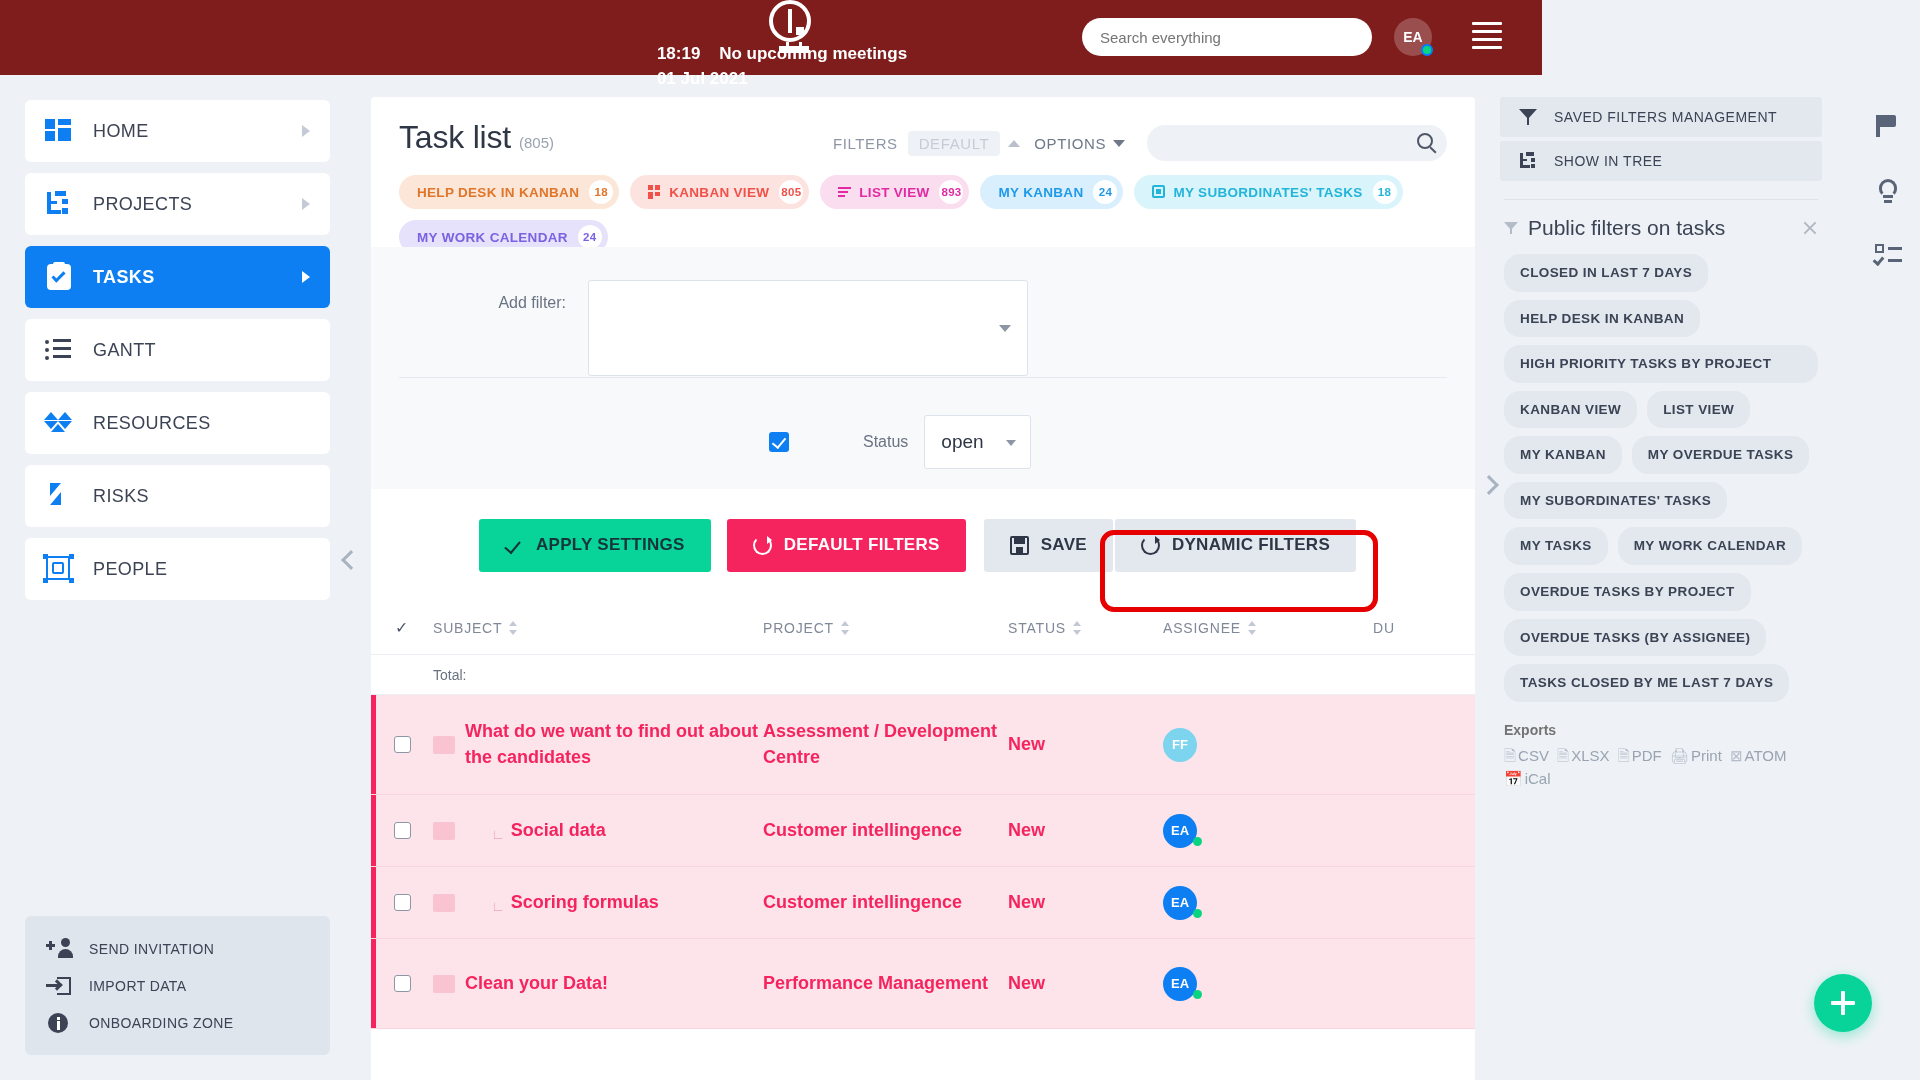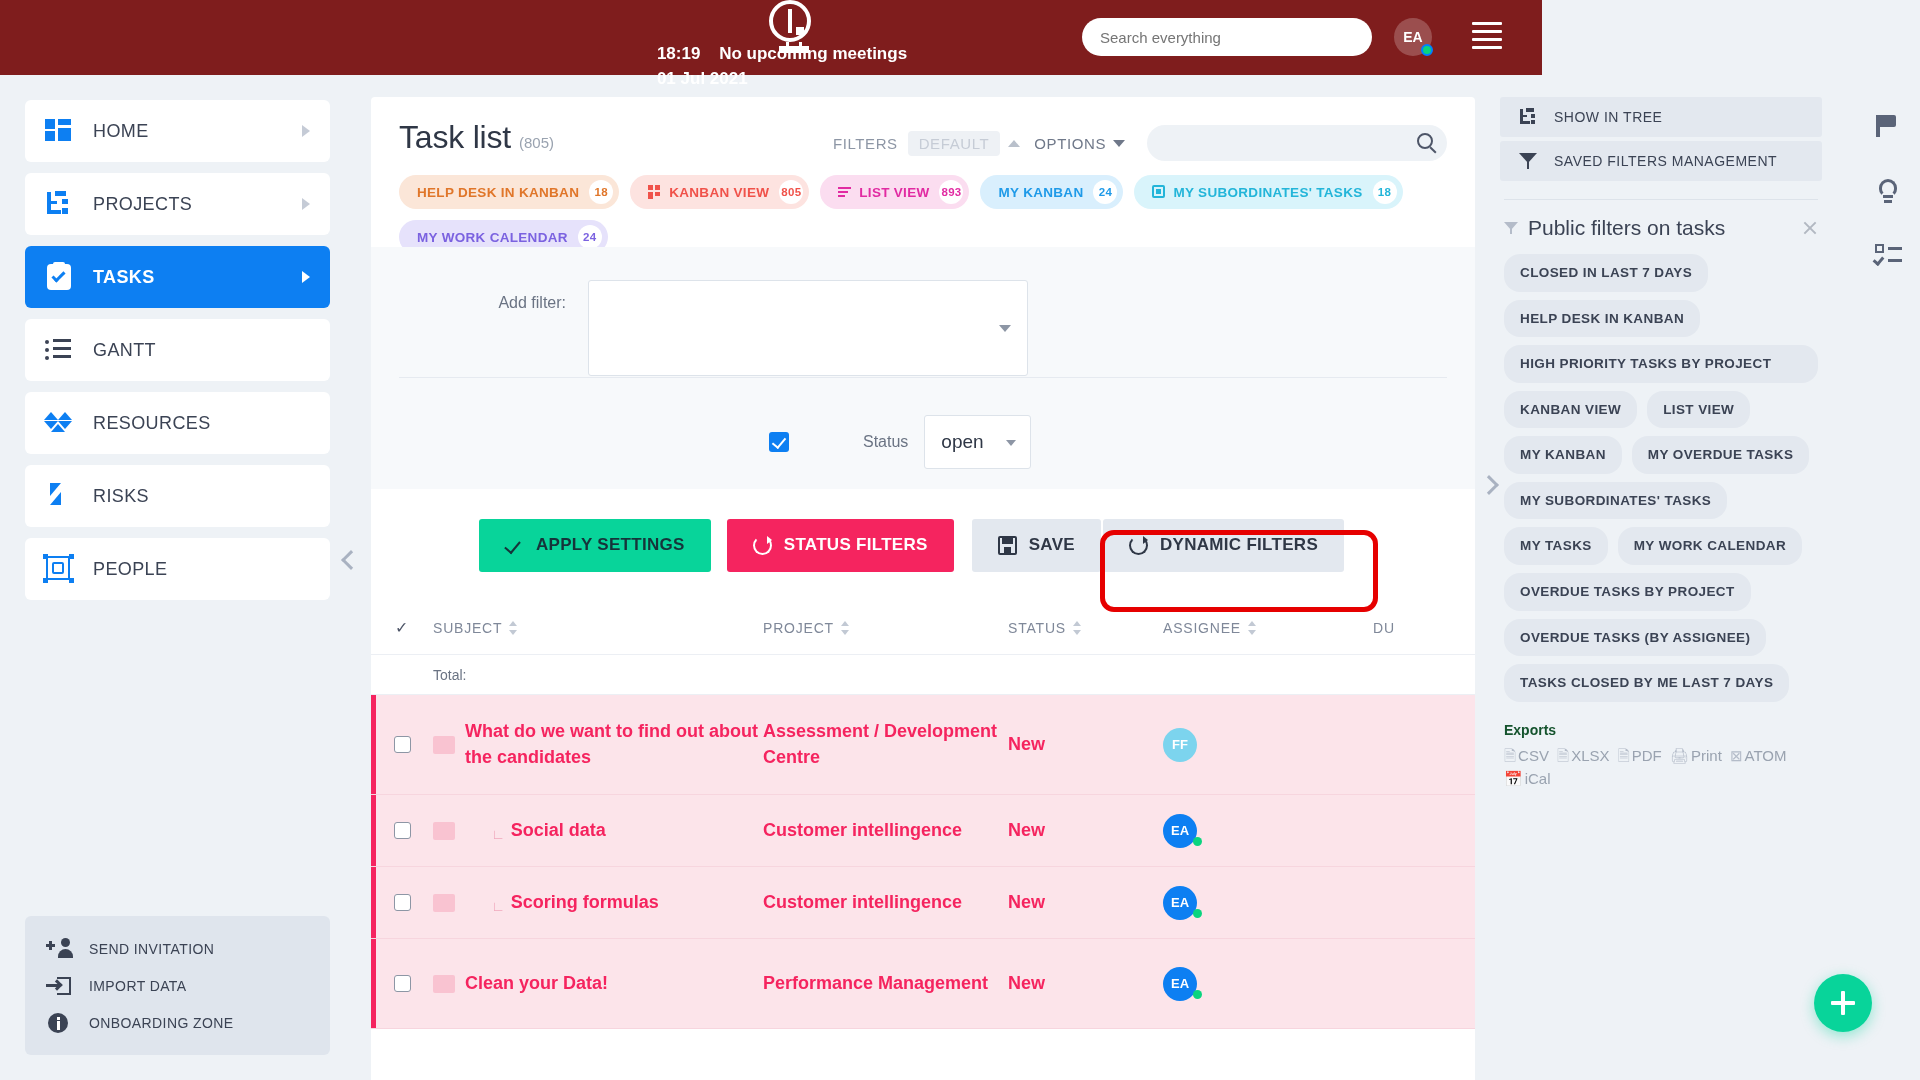--- a/index.html
+++ b/index.html
@@ -276,21 +276,21 @@
   .rp-close { width:16px;height:16px;position:relative;cursor:pointer;opacity:.45;}
   .rp-close::before,.rp-close::after{content:"";position:absolute;left:0;top:7px;width:16px;height:2px;background:#6a7383;}
   .rp-close::before{transform:rotate(45deg);} .rp-close::after{transform:rotate(-45deg);}
 
   .tags { display:flex; flex-wrap:wrap; gap: 8px 10px; padding: 0 4px; }
   .tag { background:#e3e8ef; border-radius: 16px; padding: 9px 16px; font-size: 13.5px;
     font-weight: 700; color:#3b4354; letter-spacing:.4px; cursor:pointer; line-height:1.45;}
   .tag.wide { width: 100%; }
 
   .exports { padding: 20px 4px 0 4px; }
-  .exports-title { font-size: 14px; font-weight:700; color:#14532d; margin-bottom: 6px; }
+  .exports-title { font-size: 14px; font-weight:700; color:#737373; margin-bottom: 6px; }
   .exports-links { font-size: 15px; color:#9aa3b0; line-height: 1.55; }
   .exports-links span { cursor:pointer; margin-right: 4px; }
   .exports-links .gl { color:#b4bcc9; margin-right: 2px; }
 
   .right-strip { position:absolute; top: 97px; left: 1855px; width: 65px; height: 983px;
     background:#eef2f6; display:flex; flex-direction:column; align-items:center; padding-top: 14px; }
   .strip-ico { width: 34px; height: 34px; margin-bottom: 30px; position:relative; cursor:pointer; }
   .ic-flag .p{position:absolute;left:5px;top:4px;width:4px;height:22px;background:#5a6478;}
   .ic-flag .g{position:absolute;left:8px;top:4px;width:17px;height:12px;background:#5a6478;border-radius:0 2px 2px 0;}
   .ic-bulb .b{position:absolute;left:8px;top:4px;width:18px;height:18px;border:3px solid #5a6478;
@@ -534,21 +534,21 @@
     </div>
   </div>
 
   <div class="btn-row">
     <button class="btn btn-apply">
       <span class="bico chk-ico"></span>
       <span>APPLY SETTINGS</span>
     </button>
     <button class="btn btn-default">
       <span class="bico refresh-ico"></span>
-      <span>STATUS FILTERS</span>
+      <span>DEFAULT FILTERS</span>
     </button>
     <button class="btn btn-save">
       <span class="bico save-ico">
           <span class="o"></span>
           <span class="t"></span>
           <span class="b"></span>
         </span>
       <span>SAVE</span>
     </button>
     <button class="btn btn-dynamic">
@@ -662,36 +662,36 @@
     </div>
 
   </div>
 </div>
 
 <div class="highlight-box"></div>
 
 <div class="rpanel">
 
   <div class="rp-btn">
+    <div class="rp-ico ic-funnel">
+        <div class="f"></div>
+        <div class="s"></div>
+      </div>
+    <div class="rp-btn-lbl">SAVED FILTERS MANAGEMENT</div>
+  </div>
+  <div class="rp-btn">
     <div class="rp-ico ic-tree">
         <i></i>
         <i></i>
         <i></i>
         <i></i>
         <i></i>
         <i></i>
       </div>
     <div class="rp-btn-lbl">SHOW IN TREE</div>
-  </div>
-  <div class="rp-btn">
-    <div class="rp-ico ic-funnel">
-        <div class="f"></div>
-        <div class="s"></div>
-      </div>
-    <div class="rp-btn-lbl">SAVED FILTERS MANAGEMENT</div>
   </div>
 
   <div class="rp-divider"></div>
 
   <div class="rp-title-row">
     <div class="rp-funnel-sm">
         <div class="f"></div>
         <div class="s"></div>
       </div>
     <div class="rp-title">Public filters on tasks</div>

